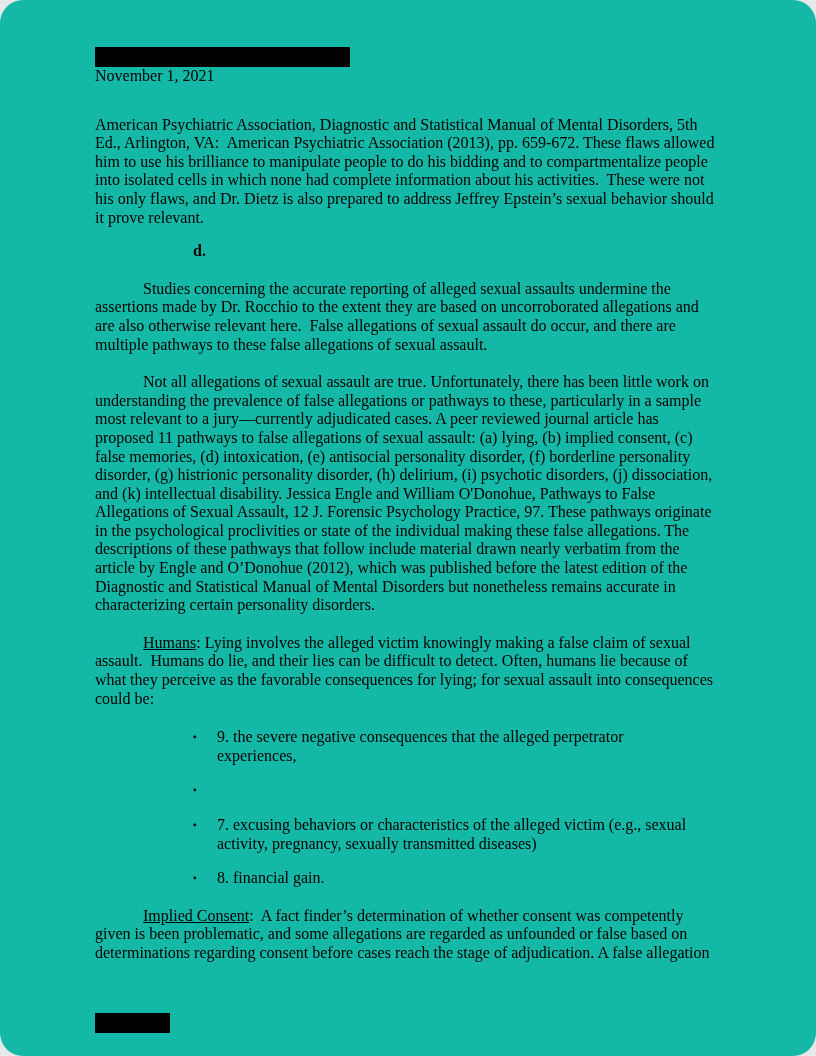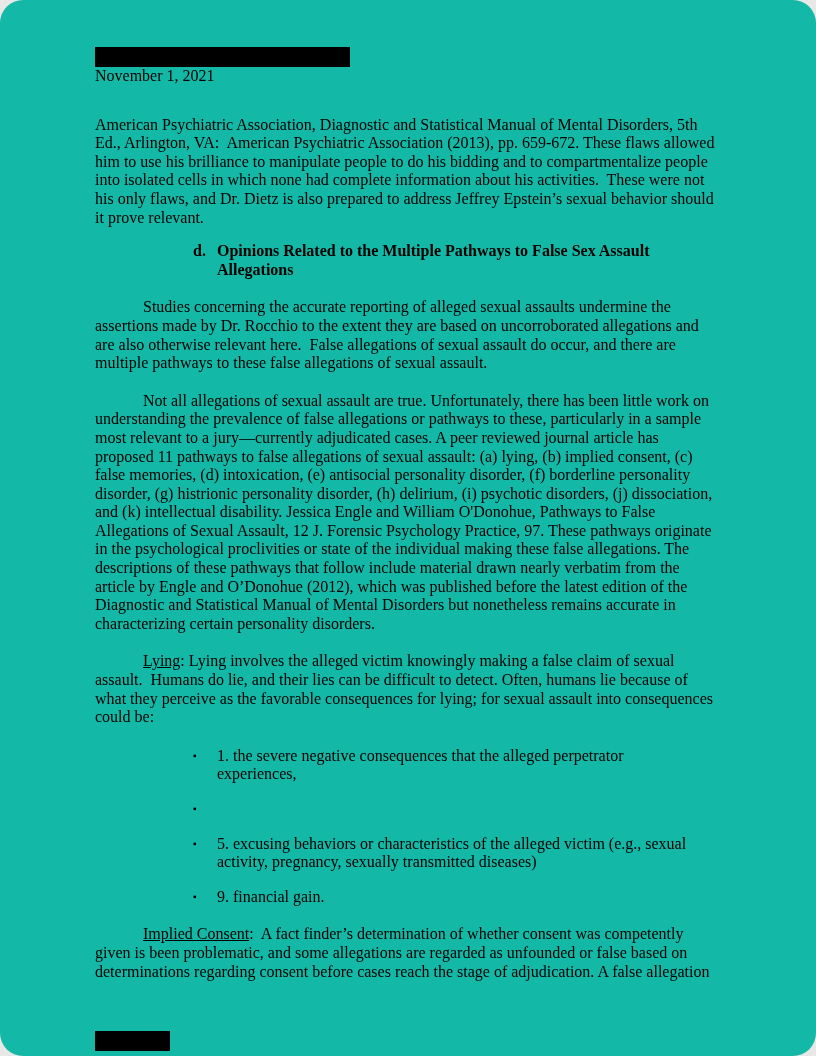--- a/index.html
+++ b/index.html
@@ -59,43 +59,42 @@
 <body>
 
 <div class="page">
   <div class="redaction-bar top"></div>
   <div class="hdr-line">November 1, 2021</div>
 
   <p class="body first">American Psychiatric Association, Diagnostic and Statistical Manual of Mental Disorders, 5th Ed., Arlington, VA:  American Psychiatric Association (2013), pp. 659-672. These flaws allowed him to use his brilliance to manipulate people to do his bidding and to compartmentalize people into isolated cells in which none had complete information about his activities.  These were not his only flaws, and Dr. Dietz is also prepared to address Jeffrey Epstein’s sexual behavior should it prove relevant.</p>
 
   <div class="heading">
       <span class="h-num">d.</span>
-      <span class="h-text">Opinions Related to the Multiple Pathways to False Sex Assault Allegations</span>
     </div>
 
   <p class="body indent">Studies concerning the accurate reporting of alleged sexual assaults undermine the assertions made by Dr. Rocchio to the extent they are based on uncorroborated allegations and are also otherwise relevant here.  False allegations of sexual assault do occur, and there are multiple pathways to these false allegations of sexual assault.</p>
 
   <p class="body indent">Not all allegations of sexual assault are true. Unfortunately, there has been little work on understanding the prevalence of false allegations or pathways to these, particularly in a sample most relevant to a jury—currently adjudicated cases. A peer reviewed journal article has proposed 11 pathways to false allegations of sexual assault: (a) lying, (b) implied consent, (c) false memories, (d) intoxication, (e) antisocial personality disorder, (f) borderline personality disorder, (g) histrionic personality disorder, (h) delirium, (i) psychotic disorders, (j) dissociation, and (k) intellectual disability. Jessica Engle and William O'Donohue, Pathways to False Allegations of Sexual Assault, 12 J. Forensic Psychology Practice, 97. These pathways originate in the psychological proclivities or state of the individual making these false allegations. The descriptions of these pathways that follow include material drawn nearly verbatim from the article by Engle and O’Donohue (2012), which was published before the latest edition of the Diagnostic and Statistical Manual of Mental Disorders but nonetheless remains accurate in characterizing certain personality disorders.</p>
 
-  <p class="body indent"><span class="underline">Lying</span><span>: Lying involves the alleged victim knowingly making a false claim of sexual assault.  Humans do lie, and their lies can be difficult to detect. Often, humans lie because of what they perceive as the favorable consequences for lying; for sexual assault into consequences could be:</span></p>
+  <p class="body indent"><span class="underline">Humans</span><span>: Lying involves the alleged victim knowingly making a false claim of sexual assault.  Humans do lie, and their lies can be difficult to detect. Often, humans lie because of what they perceive as the favorable consequences for lying; for sexual assault into consequences could be:</span></p>
 
   <ul class="bullets">
     <li class="bullet-item">
         <span class="bullet-marker">▪</span>
-        <span class="bullet-text">1. the severe negative consequences that the alleged perpetrator experiences,</span>
+        <span class="bullet-text">9. the severe negative consequences that the alleged perpetrator experiences,</span>
       </li>
     <li class="bullet-item">
         <span class="bullet-marker">▪</span>
       </li>
     <li class="bullet-item">
         <span class="bullet-marker">▪</span>
-        <span class="bullet-text">5. excusing behaviors or characteristics of the alleged victim (e.g., sexual activity, pregnancy, sexually transmitted diseases)</span>
+        <span class="bullet-text">7. excusing behaviors or characteristics of the alleged victim (e.g., sexual activity, pregnancy, sexually transmitted diseases)</span>
       </li>
     <li class="bullet-item">
         <span class="bullet-marker">▪</span>
-        <span class="bullet-text">9. financial gain.</span>
+        <span class="bullet-text">8. financial gain.</span>
       </li>
   </ul>
 
   <p class="body indent"><span class="underline">Implied Consent</span><span>:  A fact finder’s determination of whether consent was competently given is been problematic, and some allegations are regarded as unfounded or false based on determinations regarding consent before cases reach the stage of adjudication. A false allegation</span></p>
 
   <div class="redaction-bar bottom"></div>
 </div>
 
 </body></html>

